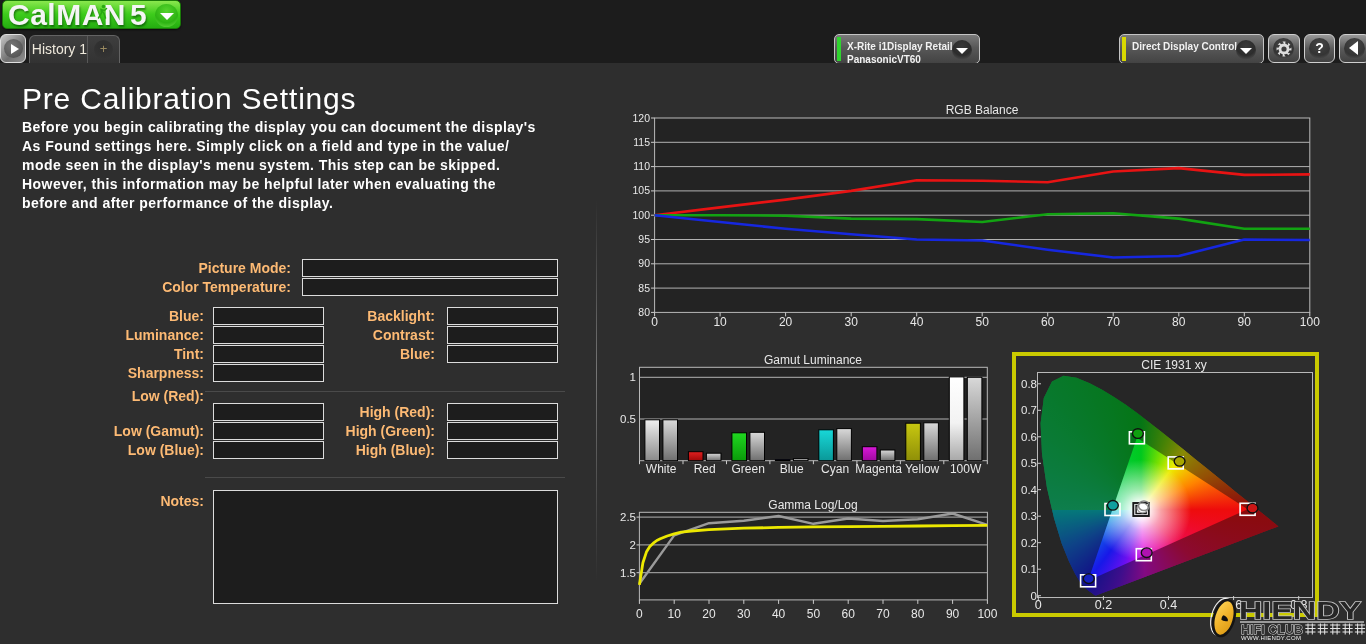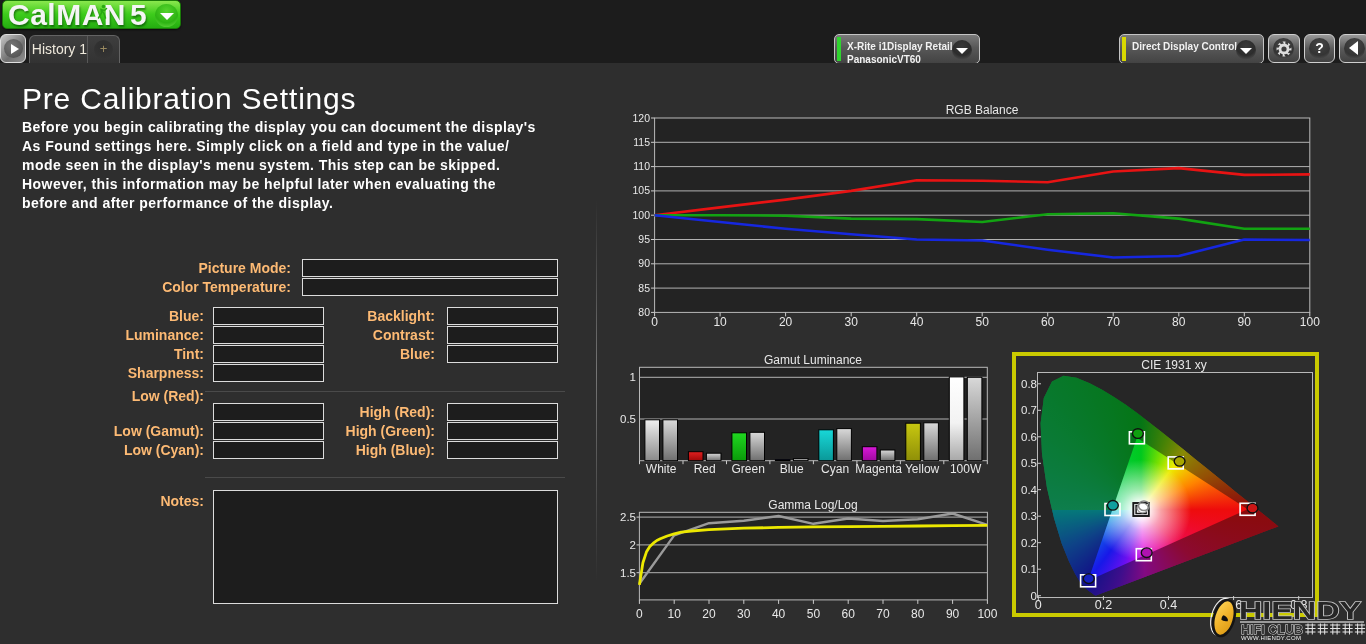--- a/index.html
+++ b/index.html
@@ -96,21 +96,21 @@
 <div class="inp" style="left:447px;top:326px;width:109px;height:16px"></div>
 <div class="lbl" style="left:290px;top:346px;width:145px">Blue:</div>
 <div class="inp" style="left:447px;top:345px;width:109px;height:16px"></div>
 
 <div class="abs" style="left:205px;top:391px;width:360px;height:1px;background:#4a4a4a"></div>
 
 <div class="lbl" style="left:60px;top:388px;width:144px">Low (Red):</div>
 <div class="inp" style="left:213px;top:403px;width:109px;height:16px"></div>
 <div class="lbl" style="left:60px;top:423px;width:144px">Low (Gamut):</div>
 <div class="inp" style="left:213px;top:422px;width:109px;height:16px"></div>
-<div class="lbl" style="left:60px;top:442px;width:144px">Low (Cyan):</div>
+<div class="lbl" style="left:60px;top:442px;width:144px">Low (Blue):</div>
 <div class="inp" style="left:213px;top:441px;width:109px;height:16px"></div>
 
 <div class="lbl" style="left:290px;top:404px;width:145px">High (Red):</div>
 <div class="inp" style="left:447px;top:403px;width:109px;height:16px"></div>
 <div class="lbl" style="left:290px;top:423px;width:145px">High (Green):</div>
 <div class="inp" style="left:447px;top:422px;width:109px;height:16px"></div>
 <div class="lbl" style="left:290px;top:442px;width:145px">High (Blue):</div>
 <div class="inp" style="left:447px;top:441px;width:109px;height:16px"></div>
 
 <div class="abs" style="left:205px;top:477px;width:360px;height:1px;background:#4a4a4a"></div>

